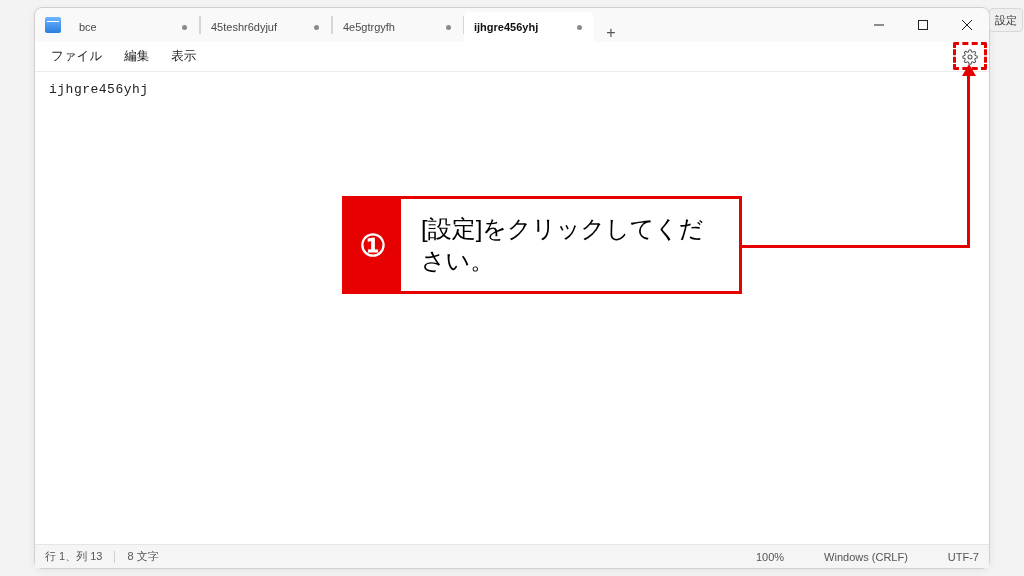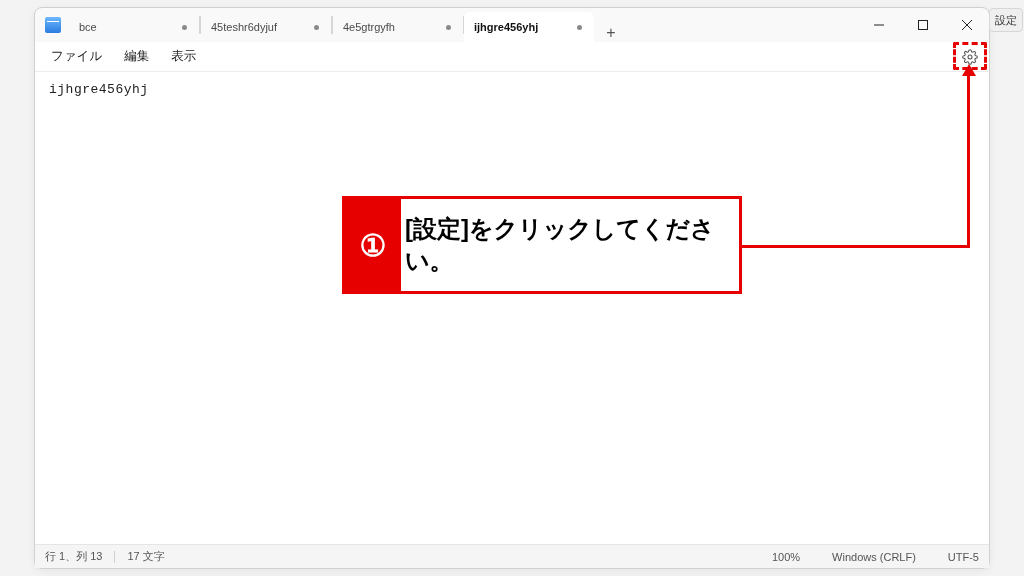--- a/index.html
+++ b/index.html
@@ -45,35 +45,35 @@
   }
   .gear-btn svg { width: 16px; height: 16px; stroke: #555; }
   .gear-highlight {
     position: absolute; right: 2px; top: 0px; width: 34px; height: 28px;
     border: 3px dashed #e60000; border-radius: 2px; pointer-events: none;
   }
   .editor { flex: 1; background: #fff; padding: 10px 14px; font-family: Consolas, "Courier New", monospace; font-size: 13px; color: #222; position: relative; letter-spacing: 0.5px; }
   .statusbar { height: 24px; background: #f5f5f5; border-top: 1px solid #e5e5e5; display: flex; align-items: center; font-size: 11px; color: #555; padding: 0 10px; }
   .status-left { display: flex; gap: 6px; align-items: center; }
   .status-sep { width: 1px; height: 12px; background: #d0d0d0; margin: 0 6px; }
-  .status-right { margin-left: auto; display: flex; gap: 32px; align-items: center; }
+  .status-right { margin-left: auto; display: flex; gap: 40px; align-items: center; }
 
   
   .callout {
     position: absolute; left: 342px; top: 196px; width: 400px; height: 98px;
     background: #fff; border: 3px solid #e60000; display: flex; align-items: stretch;
     z-index: 50;
   }
   .callout-num {
     width: 56px; background: #e60000; color: #fff; font-size: 30px; font-weight: 700;
     display: flex; align-items: center; justify-content: center;
   }
   .callout-text {
-    flex: 1; padding: 10px 4px; font-size: 24px; color: #000;
-    display: flex; align-items: center; line-height: 1.35; font-weight: 700;
+    flex: 1; padding: 10px 20px; font-size: 24px; color: #000;
+    display: flex; align-items: center; line-height: 1.35; font-weight: 400;
     font-family: "Yu Gothic", Meiryo, sans-serif;
   }
   .callout-line-h {
     position: absolute; left: 742px; top: 245px; width: 228px; height: 3px; background: #e60000; z-index: 49;
   }
   .callout-line-v {
     position: absolute; left: 967px; top: 72px; width: 3px; height: 176px; background: #e60000; z-index: 49;
   }
   .callout-arrow {
     position: absolute; left: 962px; top: 64px; width: 0; height: 0;
@@ -150,26 +150,26 @@
   </div>
 
   <div class="editor">
     <span>ijhgre456yhj</span>
   </div>
 
   <div class="statusbar">
     <div class="status-left">
       <span>行 1、列 13</span>
       <span class="status-sep"></span>
-      <span>17 文字</span>
+      <span>8 文字</span>
     </div>
     <div class="status-right">
       <span>100%</span>
       <span>Windows (CRLF)</span>
-      <span>UTF-5</span>
+      <span>UTF-7</span>
     </div>
   </div>
 </div>
 
 <div class="callout">
   <div class="callout-num">①</div>
   <div class="callout-text">[設定]をクリックしてください。</div>
 </div>
 <div class="callout-line-h"></div>
 <div class="callout-line-v"></div>

